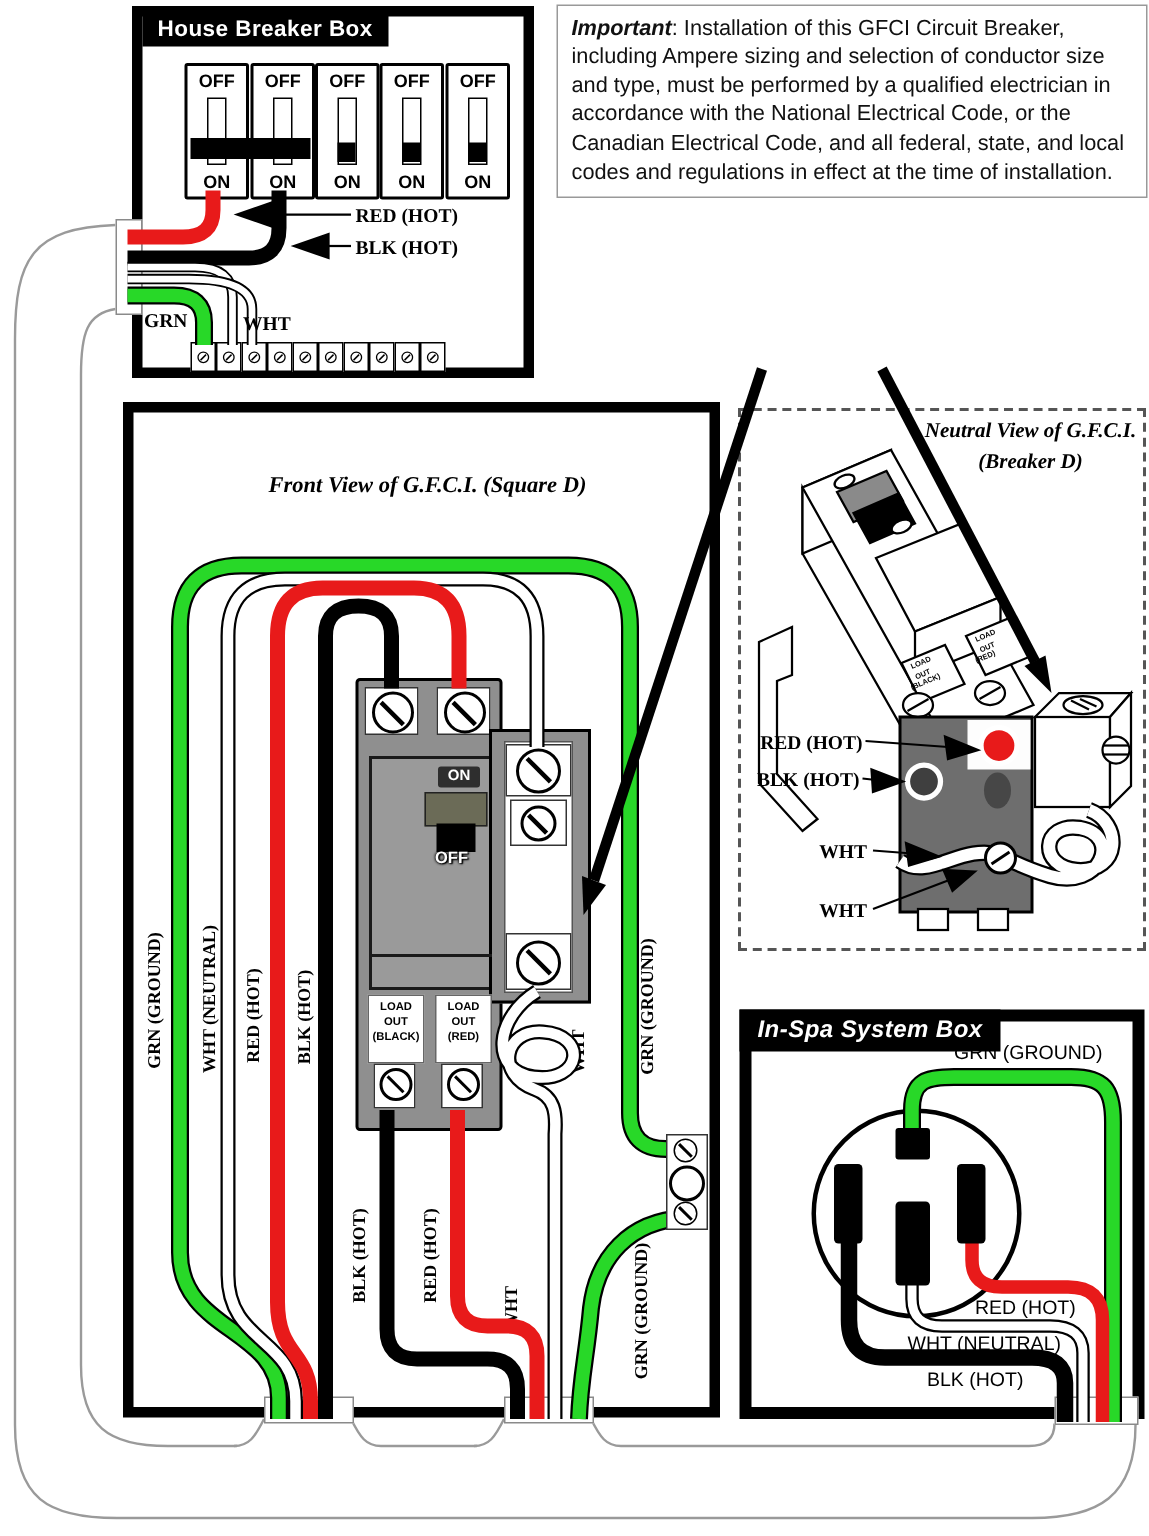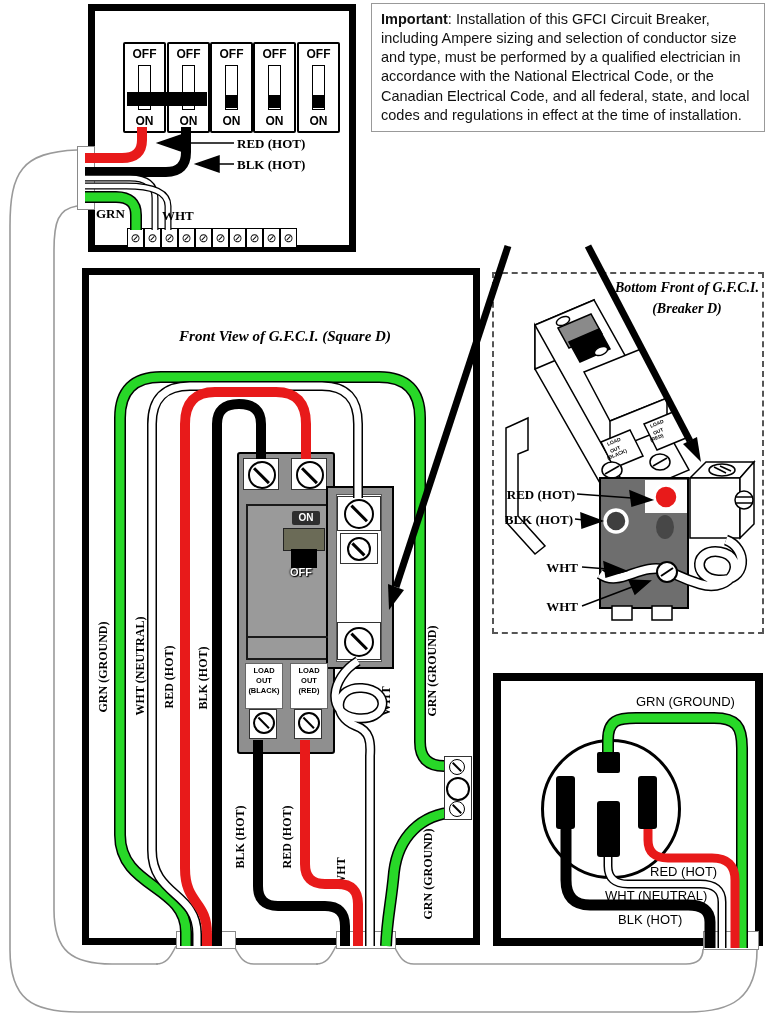--- a/index.html
+++ b/index.html
@@ -5,21 +5,21 @@
   html,body{margin:0;padding:0;background:#fff;}
   #canvas{position:relative;width:766px;height:1024px;background:#fff;overflow:hidden;
           font-family:"Liberation Sans",sans-serif;}
   .abs{position:absolute;}
   svg.layer{position:absolute;left:0;top:0;width:766px;height:1024px;pointer-events:none;}
   .box{position:absolute;border:7px solid #000;background:#fff;}
   .tab{position:absolute;background:#000;color:#fff;font-weight:bold;font-size:15px;
        padding:4px 10px;line-height:1;letter-spacing:.3px;}
   .notebox{position:absolute;border:1px solid #999;background:#fff;padding:6px 9px;
            font-size:14.5px;line-height:1.32;color:#111;}
-  .notebox b{font-weight:bold;}
+  .notebox b{font-weight:bold;font-style:italic;}
   .slab{position:absolute;font-family:"Liberation Serif",serif;font-weight:bold;
         font-size:13px;color:#000;white-space:nowrap;}
   .vlab{position:absolute;font-family:"Liberation Serif",serif;font-weight:bold;
         font-size:12px;color:#000;white-space:nowrap;transform:translate(-50%,-50%) rotate(-90deg);}
   .cap{position:absolute;font-family:"Liberation Serif",serif;font-style:italic;font-weight:bold;
        font-size:15px;color:#000;text-align:center;white-space:nowrap;}
   .breaker{position:absolute;width:39px;height:87px;border:2px solid #000;border-radius:2px;
            background:#fff;font-weight:bold;font-size:12px;text-align:center;}
   .breaker .off{position:absolute;top:3px;left:0;right:0;}
   .breaker .on{position:absolute;bottom:3px;left:0;right:0;}
@@ -50,20 +50,21 @@
       <path d="M77,150 C22,152 10,172 10,226 L10,950 C10,999 32,1012 78,1012 L688,1012 C732,1012 757,998 757,950"></path>
       <path d="M77,206 C58,209 54,222 54,250 L54,910 C54,951 72,964 112,964 L158,964"></path>
       <path d="M176,946 C170,958 166,964 156,964"></path>
       <path d="M234,946 C240,958 244,964 254,964 L318,964"></path>
       <path d="M336,946 C330,958 326,964 316,964"></path>
       <path d="M394,946 C400,958 404,964 414,964 L686,964 C697,964 703,959 703,949"></path>
     </g>
   </svg>
 
   <div class="box" style="left:88px;top:4px;width:254px;height:234px;"></div>
+  <div class="tab z4" style="left:95px;top:8px;">House Breaker Box</div>
 
   <div class="breaker z3" style="left:123px;top:42px;">
     <div class="off">OFF</div>
     <div class="slot"></div>
     <div class="on">ON</div>
   </div>
   <div class="breaker z3" style="left:167px;top:42px;">
     <div class="off">OFF</div>
     <div class="slot"></div>
     <div class="on">ON</div>
@@ -105,21 +106,21 @@
   <div class="slab z7" style="left:237px;top:136px;">RED (HOT)</div>
   <div class="slab z7" style="left:237px;top:157px;">BLK (HOT)</div>
   <div class="slab z7" style="left:96px;top:206px;">GRN</div>
   <div class="slab z7" style="left:162px;top:208px;">WHT</div>
 
   <div class="notebox" style="left:371px;top:3px;width:374px;">
     <b>Important</b><span>: Installation of this GFCI Circuit Breaker, including Ampere sizing and selection of conductor size and type, must be performed by a qualified electrician in accordance with the National Electrical Code, or the Canadian Electrical Code, and all federal, state, and local codes and regulations in effect at the time of installation.</span>
   </div>
 
   <div class="box" style="left:82px;top:268px;width:384px;height:663px;"></div>
-  <div class="cap z4" style="left:165px;top:328px;width:240px;">Front View of G.F.C.I. (Square D)</div>
+  <div class="cap z4" style="left:165px;top:316px;width:240px;">Front View of G.F.C.I. (Square D)</div>
 
   <div class="abs z3" style="left:237px;top:452px;width:94px;height:298px;background:#8f8f8f;border:2px solid #000;border-radius:3px;"></div>
   <div class="plate z3" style="left:243px;top:458px;width:34px;height:30px;"></div>
   <div class="screw z4" style="left:248px;top:461px;width:24px;height:24px;"></div>
   <div class="plate z3" style="left:291px;top:458px;width:34px;height:30px;"></div>
   <div class="screw z4" style="left:296px;top:461px;width:24px;height:24px;"></div>
   <div class="abs z3" style="left:246px;top:504px;width:78px;height:152px;background:#9a9a9a;border:2px solid #1a1a1a;"></div>
   <div class="abs z4" style="left:246px;top:636px;width:82px;height:2px;background:#1a1a1a;"></div>
   <div class="onbadge z4" style="left:292px;top:511px;width:28px;height:14px;">ON</div>
   <div class="abs z4" style="left:283px;top:528px;width:40px;height:21px;background:#6b6b57;border:1px solid #222;"></div>
@@ -142,21 +143,21 @@
   <div class="screw z5" style="left:344px;top:499px;width:26px;height:26px;"></div>
   <div class="plate z4" style="left:340px;top:533px;width:36px;height:29px;"></div>
   <div class="screw z5" style="left:347px;top:537px;width:20px;height:20px;"></div>
   <div class="plate z4" style="left:337px;top:622px;width:42px;height:36px;"></div>
   <div class="screw z5" style="left:344px;top:627px;width:26px;height:26px;"></div>
 
   <div class="conn" style="left:176px;top:931px;width:58px;height:16px;"></div>
   <div class="conn" style="left:336px;top:931px;width:58px;height:16px;"></div>
 
   <div class="abs" style="left:492px;top:272px;width:268px;height:358px;border:2px dashed #555;background:#fff;z-index:2;"></div>
-  <div class="cap z4" style="left:614px;top:280px;width:146px;font-size:14px;">Bottom Front of G.F.C.I.</div>
+  <div class="cap z4" style="left:614px;top:280px;width:146px;font-size:14px;">Neutral View of G.F.C.I.</div>
   <div class="cap z4" style="left:614px;top:301px;width:146px;font-size:14px;">(Breaker D)</div>
 
   <svg class="layer" style="z-index:3">
     <g stroke="#000" stroke-width="1.5" fill="#fff">
       <polygon points="506,428 528,418 528,450 518,454 518,516 545,546 535,554 506,522"></polygon>
       <polygon points="535,325 633,497 633,541 535,369"></polygon>
       <polygon points="535,325 594,300 594,344 535,369"></polygon>
       <polygon points="535,325 594,300 689,470 630,495"></polygon>
       <polygon points="584,372 641,349 667,398 610,421"></polygon>
       <polygon points="610,421 667,398 667,428 610,451"></polygon>
@@ -191,20 +192,21 @@
       <text x="608" y="446" transform="rotate(-23 608 446)">LOAD</text>
       <text x="611" y="453" transform="rotate(-23 611 453)">OUT</text>
       <text x="608" y="460" transform="rotate(-23 608 460)">(BLACK)</text>
       <text x="651" y="428" transform="rotate(-23 651 428)">LOAD</text>
       <text x="654" y="435" transform="rotate(-23 654 435)">OUT</text>
       <text x="651" y="442" transform="rotate(-23 651 442)">(RED)</text>
     </g>
   </svg>
 
   <div class="box" style="left:493px;top:673px;width:254px;height:257px;border-width:8px;"></div>
+  <div class="tab z4" style="left:493px;top:673px;font-style:italic;font-size:16px;padding:6px 12px;">In-Spa System Box</div>
   <div class="abs z3" style="left:541px;top:739px;width:134px;height:134px;border:3px solid #000;border-radius:50%;background:#fff;"></div>
   <div class="conn" style="left:703px;top:931px;width:54px;height:17px;"></div>
 
   <svg class="layer" style="z-index:6">
 
     <g fill="none">
       <path d="M142,127 L142,140 Q142,158 122,158 L85,158" stroke="#E81A1A" stroke-width="10" class="wred"></path>
       <path d="M186,127 L186,152 Q186,172 166,172 L85,172" stroke="#000" stroke-width="10"></path>
       <path d="M85,178 L130,178 Q155,178 155,198 L155,230" stroke="#000" stroke-width="7"></path>
       <path d="M85,178 L130,178 Q155,178 155,198 L155,230" stroke="#fff" stroke-width="4.5"></path>

